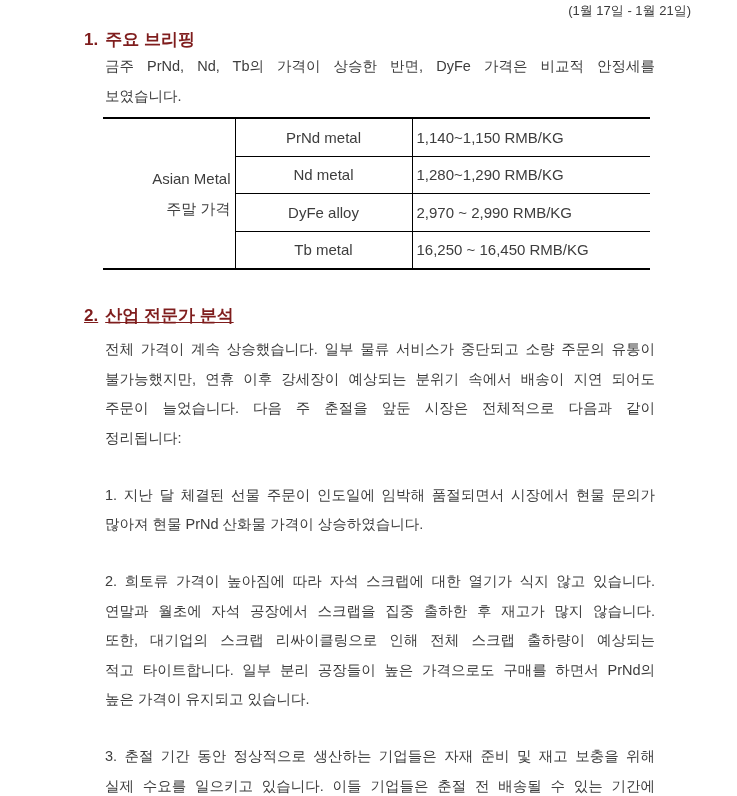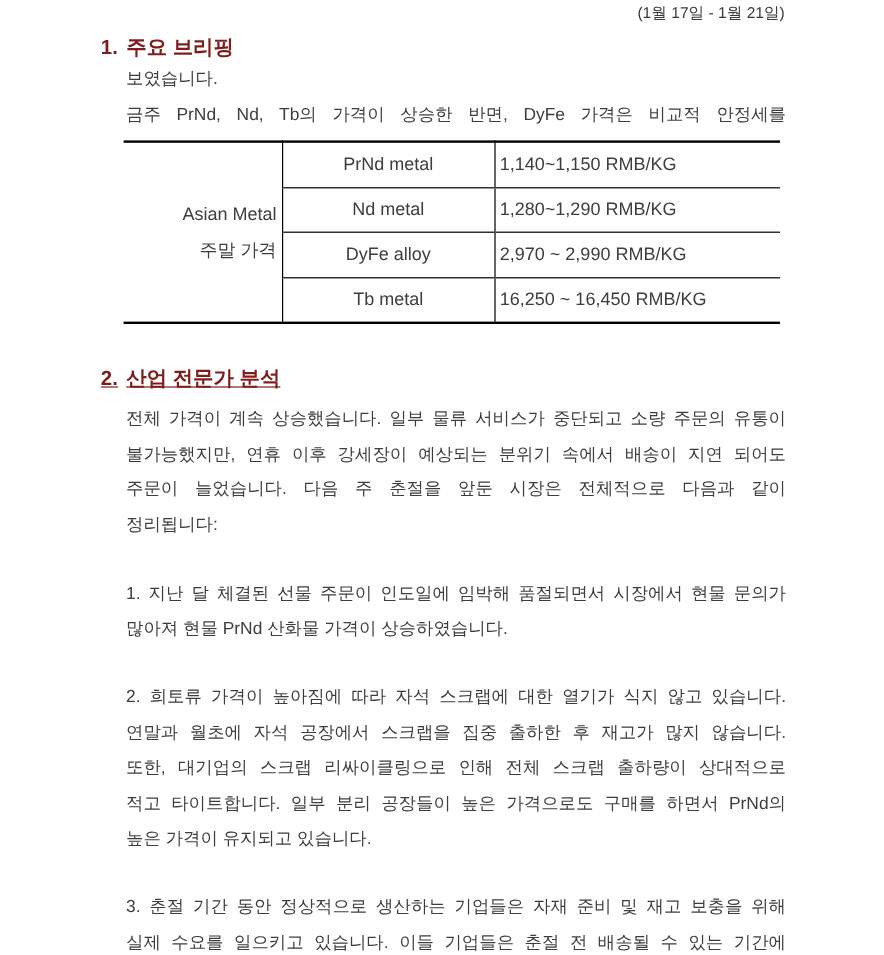--- a/index.html
+++ b/index.html
@@ -7,21 +7,21 @@
     width: 737px; height: 796px;
     background: #ffffff;
     overflow: hidden;
     font-family: "Liberation Sans", sans-serif;
     color: #3d3d3d;
   }
   .page { width: 737px; height: 796px; position: relative; }
 
   .date-line {
     margin-top: 3px;
-    padding-right: 83px;
+    padding-right: 46px;
     text-align: right;
     font-size: 13px;
     line-height: 15px;
     color: #3a3a3a;
   }
 
   .heading {
     margin-left: 84px;
     font-size: 17px;
     font-weight: bold;
@@ -88,22 +88,22 @@
 
 <div class="page">
 
   <div class="date-line">(1월 17일 - 1월 21일)</div>
 
   <div class="heading heading-1">
     <span class="hnum">1.</span><span>주요 브리핑</span>
   </div>
 
   <div class="para intro-para">
+      <div class="line">금주 PrNd, Nd, Tb의 가격이 상승한 반면, DyFe 가격은 비교적 안정세를</div>
       <div class="line last">보였습니다.</div>
-      <div class="line">금주 PrNd, Nd, Tb의 가격이 상승한 반면, DyFe 가격은 비교적 안정세를</div>
     </div>
 
   <table class="price-table">
     <colgroup>
       <col style="width:132px">
       <col style="width:177px">
       <col style="width:238px">
     </colgroup>
     <tbody id="price-table-body">
         <tr>
@@ -140,21 +140,21 @@
         <div class="line">주문이 늘었습니다. 다음 주 춘절을 앞둔 시장은 전체적으로 다음과 같이</div>
         <div class="line last">정리됩니다:</div>
       </div>
       <div class="para s2-para">
         <div class="line">1. 지난 달 체결된 선물 주문이 인도일에 임박해 품절되면서 시장에서 현물 문의가</div>
         <div class="line last">많아져 현물 PrNd 산화물 가격이 상승하였습니다.</div>
       </div>
       <div class="para s2-para">
         <div class="line">2. 희토류 가격이 높아짐에 따라 자석 스크랩에 대한 열기가 식지 않고 있습니다.</div>
         <div class="line">연말과 월초에 자석 공장에서 스크랩을 집중 출하한 후 재고가 많지 않습니다.</div>
-        <div class="line">또한, 대기업의 스크랩 리싸이클링으로 인해 전체 스크랩 출하량이 상대적으로</div>
+        <div class="line">또한, 대기업의 스크랩 리싸이클링으로 인해 전체 스크랩 출하량이 예상되는</div>
         <div class="line">적고 타이트합니다. 일부 분리 공장들이 높은 가격으로도 구매를 하면서 PrNd의</div>
         <div class="line last">높은 가격이 유지되고 있습니다.</div>
       </div>
       <div class="para s2-para">
         <div class="line">3. 춘절 기간 동안 정상적으로 생산하는 기업들은 자재 준비 및 재고 보충을 위해</div>
         <div class="line">실제 수요를 일으키고 있습니다. 이들 기업들은 춘절 전 배송될 수 있는 기간에</div>
       </div>
     </div>
 
 </div>

